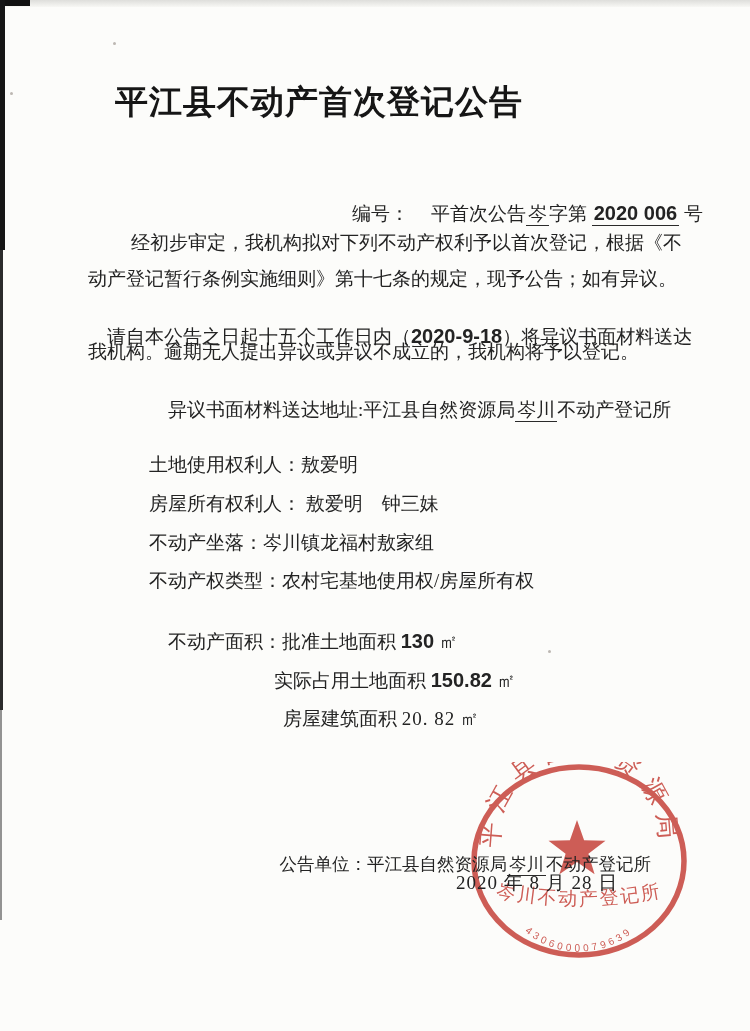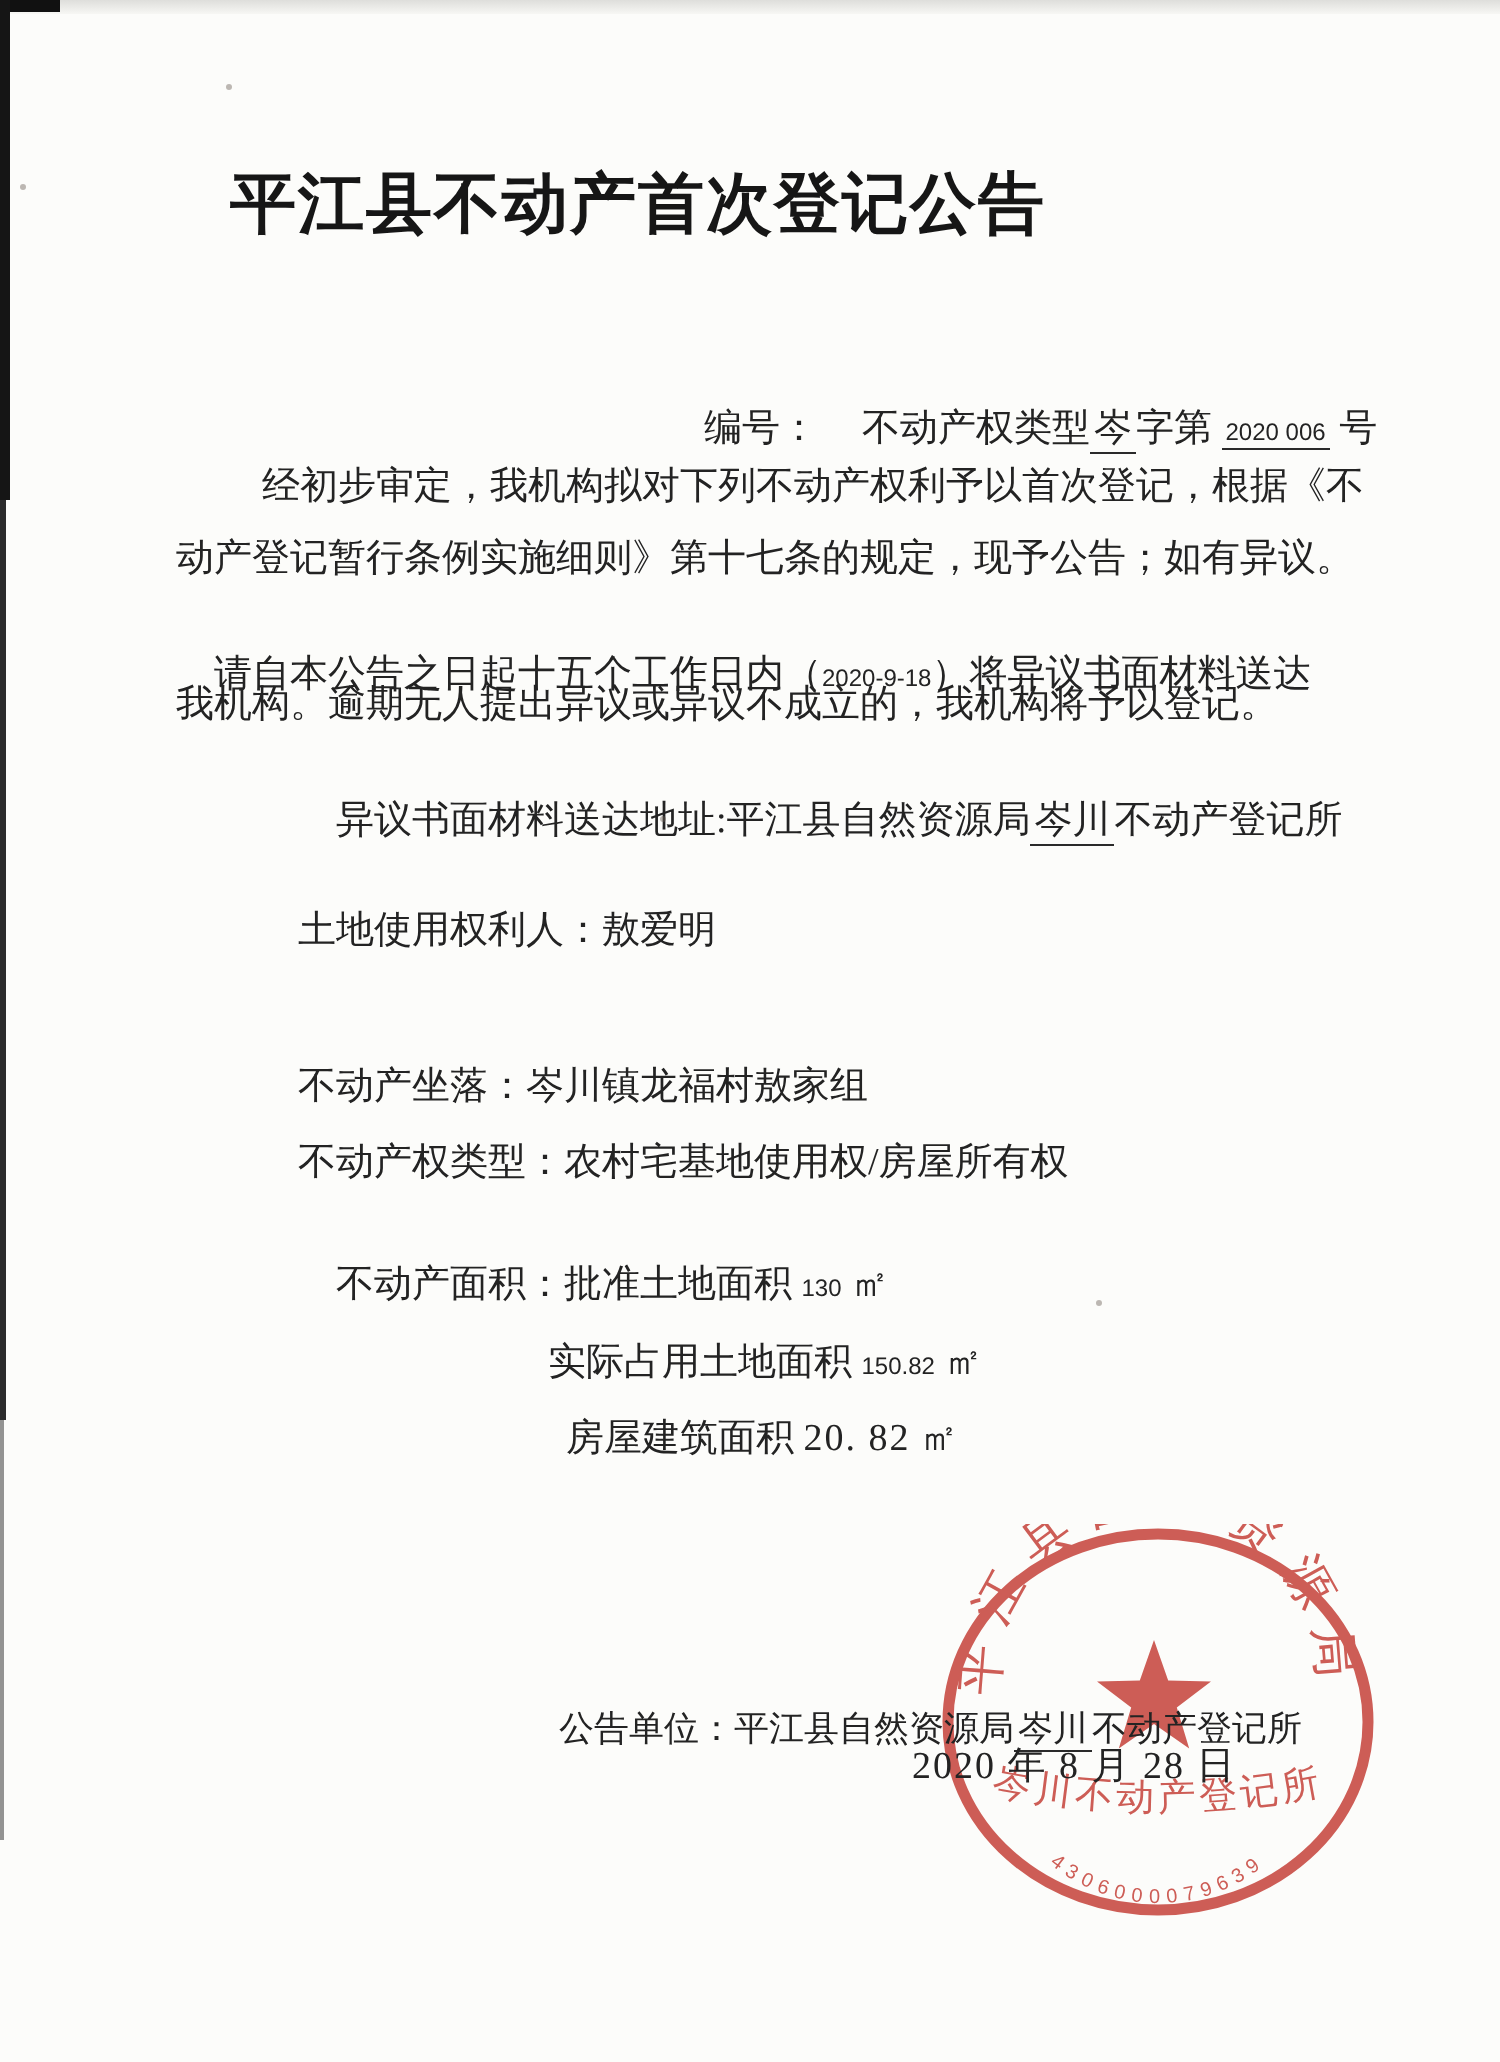--- a/index.html
+++ b/index.html
@@ -20,21 +20,21 @@
   
   .doc-title{
     position:absolute;top:80px;left:0;width:638px;text-align:center;
     font-size:33px;font-weight:700;letter-spacing:1px;color:#161616;z-index:2;
   }
   .line{
     position:absolute;white-space:pre;font-size:19px;color:#232323;z-index:2;
   }
   .num{
     font-family:"Liberation Sans","DejaVu Sans",sans-serif;
-    font-weight:400;font-size:12px;
+    font-weight:700;font-size:20px;
   }
   .u{border-bottom:1.6px solid #2a2a2a;padding:0 2px 1px 2px;}
   .gap{display:inline-block;width:22px;}
   .notice-line{top:179px;left:333px;}
   .l1{top:230px;left:131px;}
   .l2{top:266px;left:88px;}
   .l3{top:302px;left:88px;}
   .l4{top:339px;left:88px;}
   .l5{top:375px;left:149px;}
   .l6{top:413px;left:149px;}
@@ -83,36 +83,37 @@
       <textPath href="#officeArc" startOffset="50%" text-anchor="middle">岑川不动产登记所</textPath>
     </text>
     <text font-size="10" letter-spacing="3.5" fill="#c8423a" font-family="Liberation Sans, DejaVu Sans, sans-serif">
       <textPath href="#serialArc" startOffset="50%" text-anchor="middle">4306000079639</textPath>
     </text>
   </svg>
 
   <div class="doc-title">平江县不动产首次登记公告</div>
 
   <div class="line notice-line">
-    <span>编号：</span><span class="gap"></span><span>不动产权类型</span><span class="u">岑</span><span>字第</span> <span class="num u">2020 006</span> <span>号</span>
+    <span>编号：</span><span class="gap"></span><span>平首次公告</span><span class="u">岑</span><span>字第</span> <span class="num u">2020 006</span> <span>号</span>
   </div>
 
   <div class="line l1">经初步审定，我机构拟对下列不动产权利予以首次登记，根据《不</div>
   <div class="line l2">动产登记暂行条例实施细则》第十七条的规定，现予公告；如有异议。</div>
   <div class="line l3">
     <span>请自本公告之日起十五个工作日内（</span><span class="num">2020-9-18</span><span>）将异议书面材料送达</span>
   </div>
   <div class="line l4">我机构。逾期无人提出异议或异议不成立的，我机构将予以登记。</div>
 
   <div class="line l5">
     <span>异议书面材料送达地址:平江县自然资源局</span><span class="u">岑川</span><span>不动产登记所</span>
   </div>
 
 
   <div class="line l7">土地使用权利人：敖爱明</div>
+  <div class="line l8">房屋所有权利人： 敖爱明　钟三妹</div>
   <div class="line l9">不动产坐落：岑川镇龙福村敖家组</div>
   <div class="line l10">不动产权类型：农村宅基地使用权/房屋所有权</div>
 
   <div class="line l11">
     <span>不动产面积：</span><span>批准土地面积 </span><span class="num">130</span><span> ㎡</span>
   </div>
   <div class="line l12">
     <span>实际占用土地面积 </span><span class="num">150.82</span><span> ㎡</span>
   </div>
   <div class="line l13">

